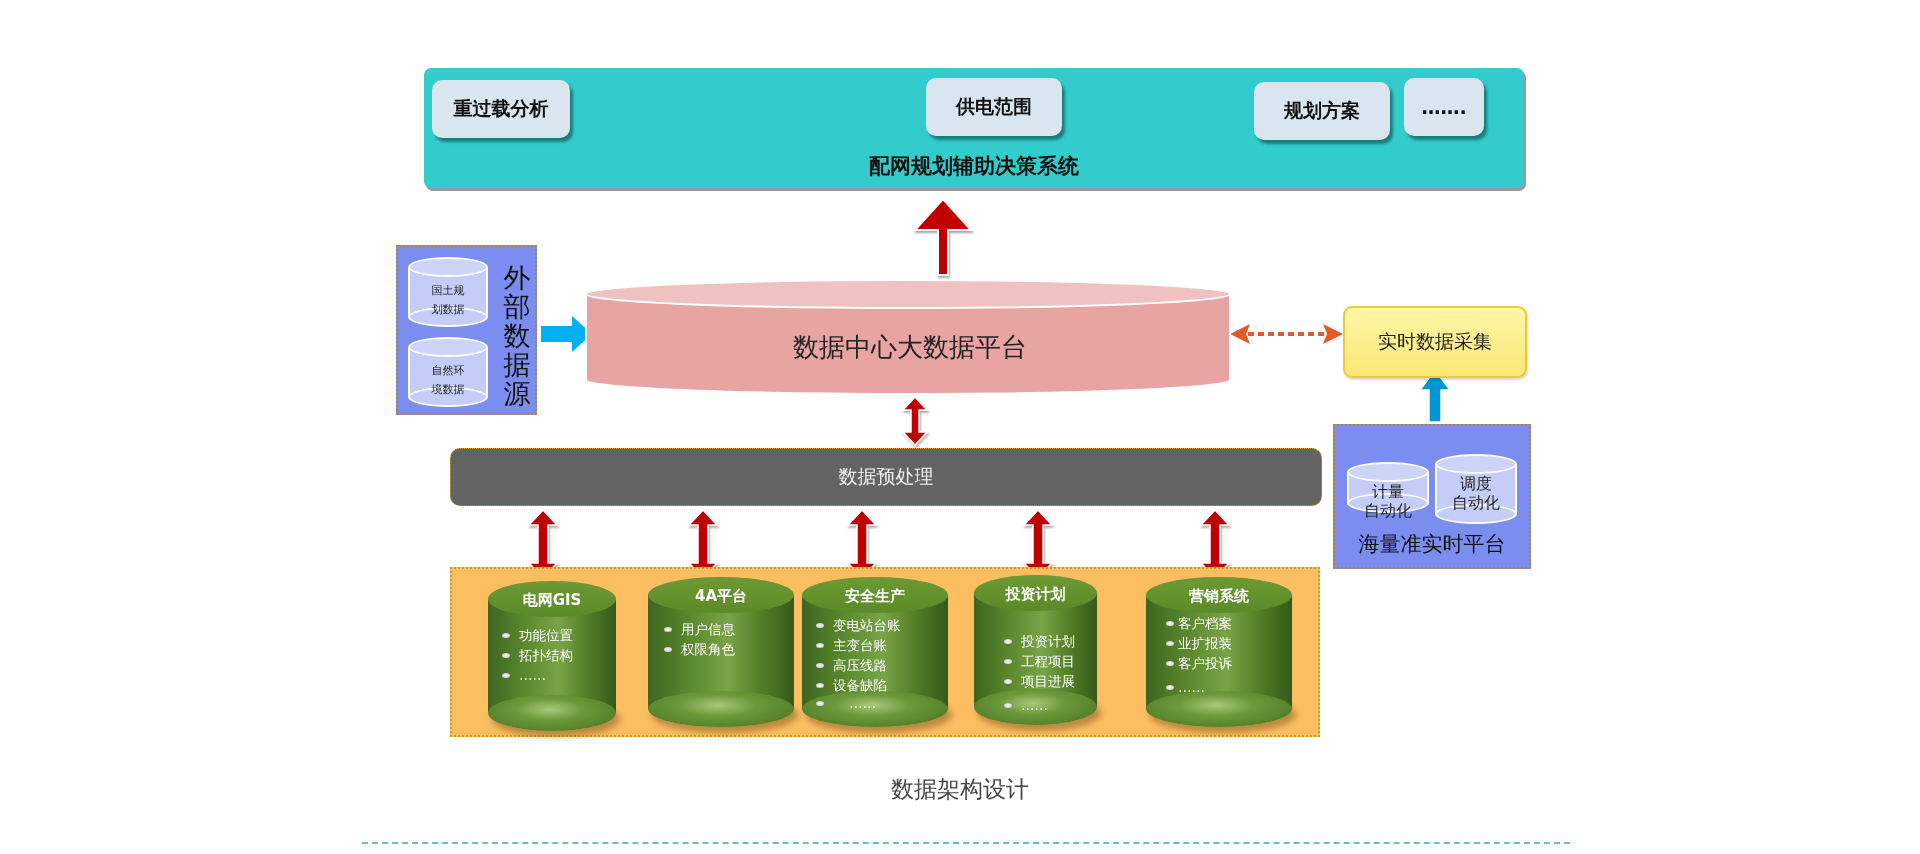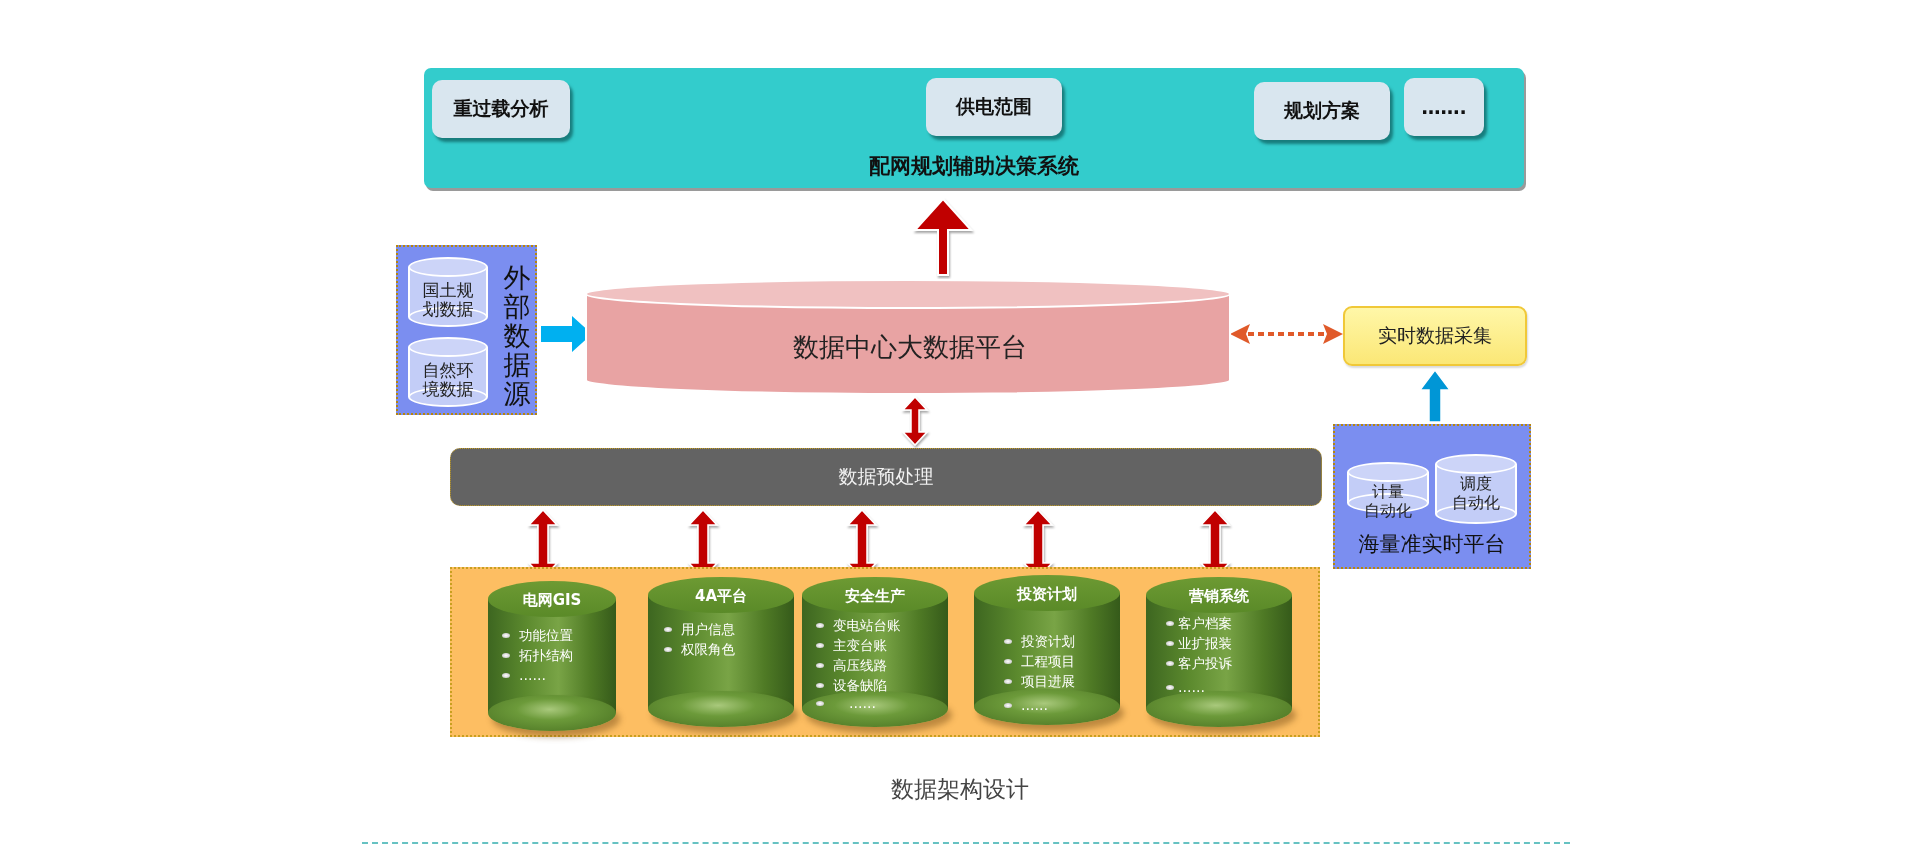--- a/index.html
+++ b/index.html
@@ -39,36 +39,36 @@
     border-left: 2px solid #ffffff; border-right: 2px solid #ffffff; box-sizing: border-box;
   }
   .small-cyl .top-ellipse, .small-cyl .bottom-ellipse {
     position: absolute; left: 0; right: 0; border-radius: 50%;
     border: 2px solid #ffffff; box-sizing: border-box;
   }
   .small-cyl .top-ellipse { background: #ccd4f8; }
   .small-cyl .bottom-ellipse { background: #c3cdf7; }
   .small-cyl .label {
     position: absolute; left: 0; right: 0; text-align: center; color: #222;
-    font-size: 17px; line-height: 19px;
+    font-size: 11px; line-height: 19px;
   }
   #ext-title {
     position: absolute; left: 102px; top: 16px; width: 34px;
     font-size: 27px; line-height: 29px; color: #111; text-align: center;
   }
 
   
   #platform-label {
     position: absolute; left: 590px; top: 322px; width: 640px; text-align: center;
     font-size: 26px; color: #222; margin-top: 8px;
   }
 
   
   #realtime-box {
-    left: 1343px; top: 306px; width: 184px; height: 60px;
+    left: 1343px; top: 306px; width: 184px; height: 72px;
     background: linear-gradient(#fff7a8, #fbe776);
     border: 2px solid #f0c838; border-radius: 9px; box-sizing: border-box;
     display: flex; align-items: center; justify-content: center;
     font-size: 19px; color: #222; box-shadow: 1px 2px 2px rgba(0,0,0,0.15);
   }
 
   
   #mass-platform {
     left: 1333px; top: 424px; width: 198px; height: 145px;
     background: #7b8ef0; border: 2px dotted #b8860b; box-sizing: border-box;
@@ -284,21 +284,21 @@
       <li>
           <span class="bullet"></span>
           <span>设备缺陷</span>
         </li>
       <li style="line-height:16px;">
           <span class="bullet"></span>
           <span style="padding-left:16px;">……</span>
         </li>
     </ul>
   </div>
-  <div class="green-cyl" style="left:522px;width:146px;height:150px;top:6px;">
+  <div class="green-cyl" style="left:522px;width:123px;height:150px;top:6px;">
     <div class="cyl-body"></div>
       <div class="cyl-bottom"></div>
       <div class="cyl-top"></div>
     <div class="cyl-title">投资计划</div>
     <ul style="left:30px;top:56px;">
       <li>
           <span class="bullet"></span>
           <span>投资计划</span>
         </li>
       <li>

